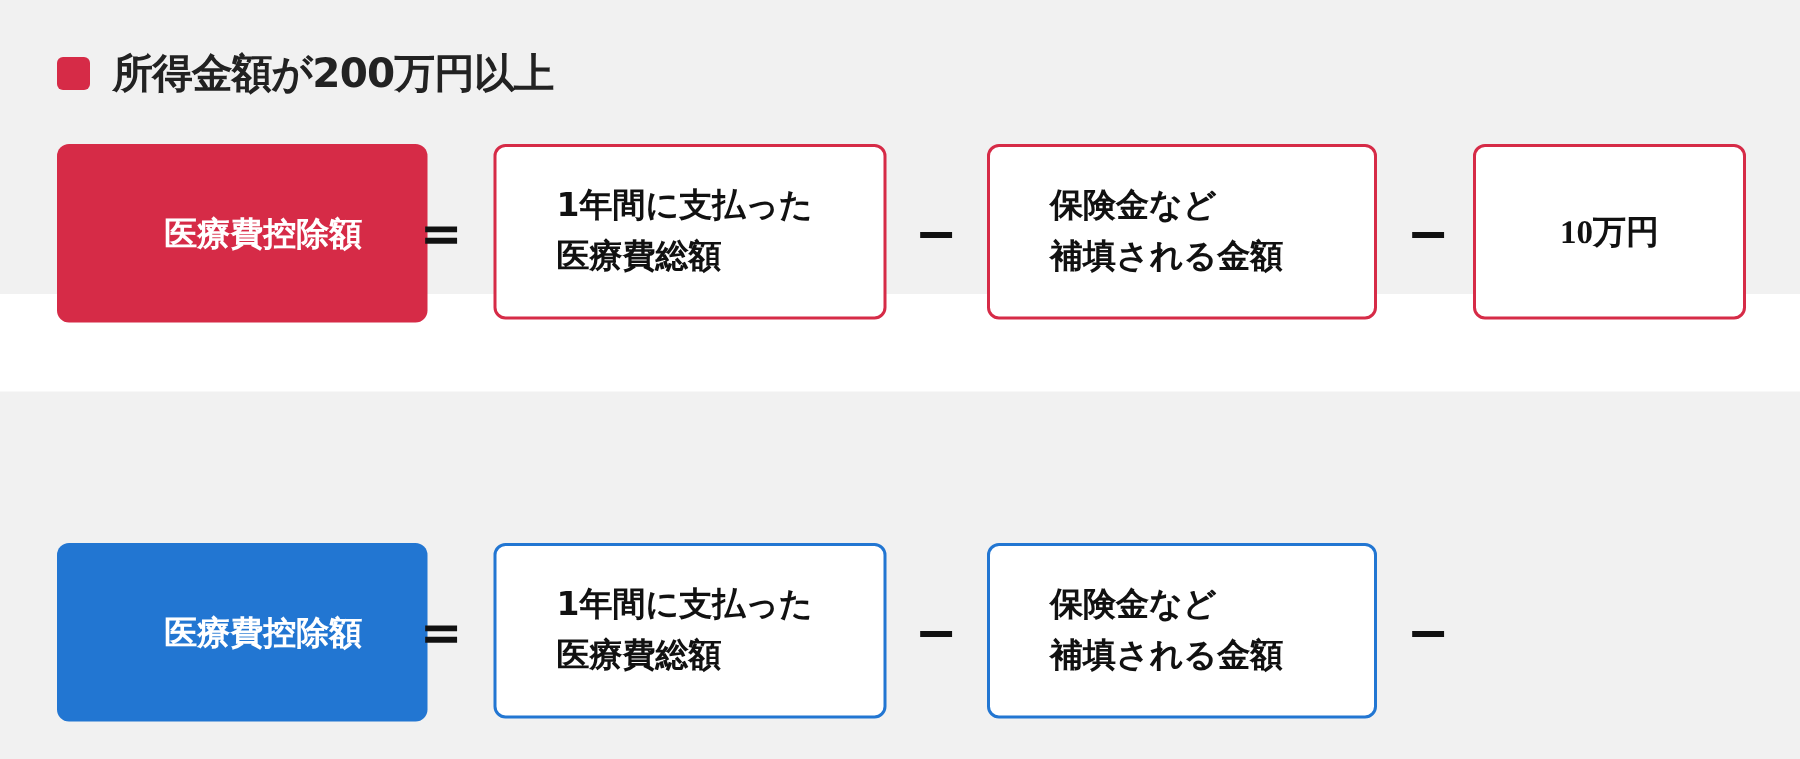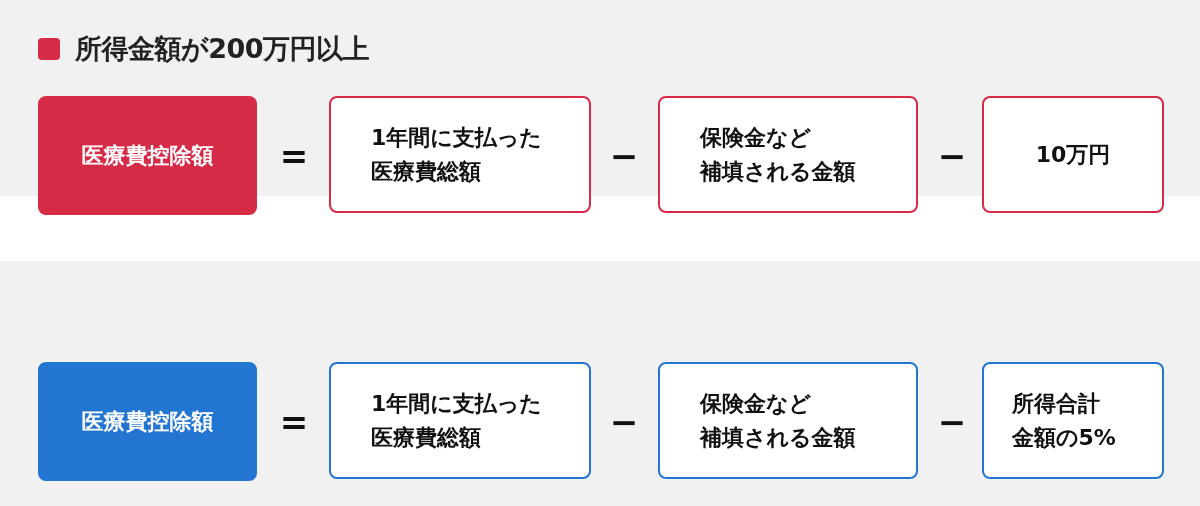--- a/index.html
+++ b/index.html
@@ -23,21 +23,21 @@
     width: 22px; height: 22px; border-radius: 4px; margin-right: 15px;
   }
   .heading .title {
     font-size: 27px; font-weight: bold; color: #222; letter-spacing: -0.5px;
   }
   .row { position: absolute; left: 0; top: 0; width: 1200px; height: 100%; }
   .result-box {
     position: absolute; left: 38px; width: 219px; height: 119px;
     border-radius: 8px; color: #fff;
     display: flex; align-items: center; justify-content: center;
-    font-size: 22px; font-weight: bold;
+    font-size: 22px; font-weight: bold; padding-left: 28px;
   }
   .op {
     position: absolute; font-size: 34px; font-weight: bold; color: #111;
     width: 40px; text-align: center; line-height: 40px;
   }
   .term {
     position: absolute; height: 117px; background: #fff;
     border: 2px solid; border-radius: 8px; box-sizing: border-box;
     display: flex; align-items: center;
     font-size: 22px; font-weight: bold; line-height: 34px; color: #111;
@@ -71,21 +71,21 @@
     <div class="term t1" style="border-color:#d62b47;">
       <span class="txt">1年間に支払った
 医療費総額</span>
     </div>
     <div class="op m1">−</div>
     <div class="term t2" style="border-color:#d62b47;">
       <span class="txt">保険金など
 補填される金額</span>
     </div>
     <div class="op m2">−</div>
-    <div class="term t3" style="border-color:#d62b47;">
+    <div class="term t3" style="border-color:#d62b47;font-family:Liberation Serif, serif;">
       <span class="txt">10万円</span>
     </div>
   </div>
 </div>
 
 <div class="panel bottom">
   <div class="row">
     <div class="result-box" style="background:#2276d2;">
       <span>医療費控除額</span>
     </div>
@@ -93,18 +93,14 @@
     <div class="term t1" style="border-color:#2276d2;">
       <span class="txt">1年間に支払った
 医療費総額</span>
     </div>
     <div class="op m1">−</div>
     <div class="term t2" style="border-color:#2276d2;">
       <span class="txt">保険金など
 補填される金額</span>
     </div>
     <div class="op m2">−</div>
-    <div class="term t3 left" style="border-color:#2276d2;">
-      <span class="txt">所得合計
-金額の5%</span>
-    </div>
   </div>
 </div>
 
 </body></html>

